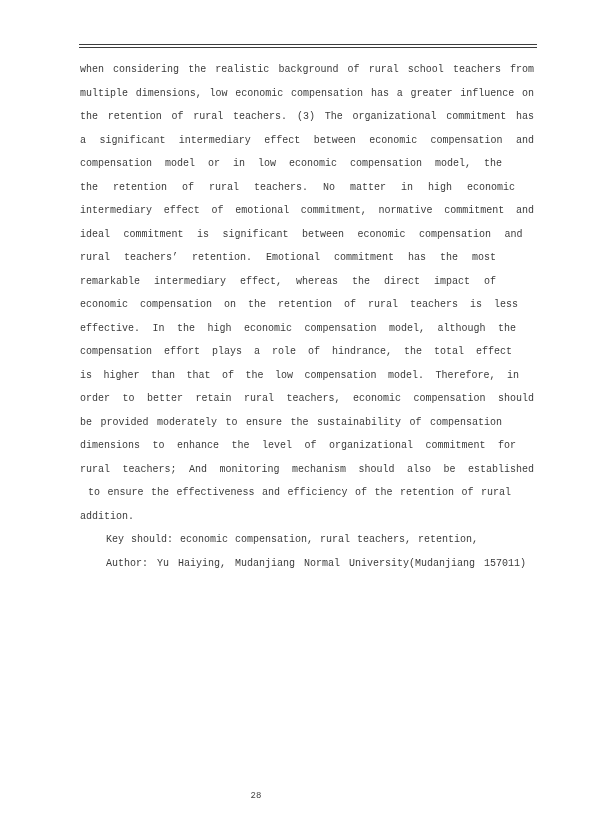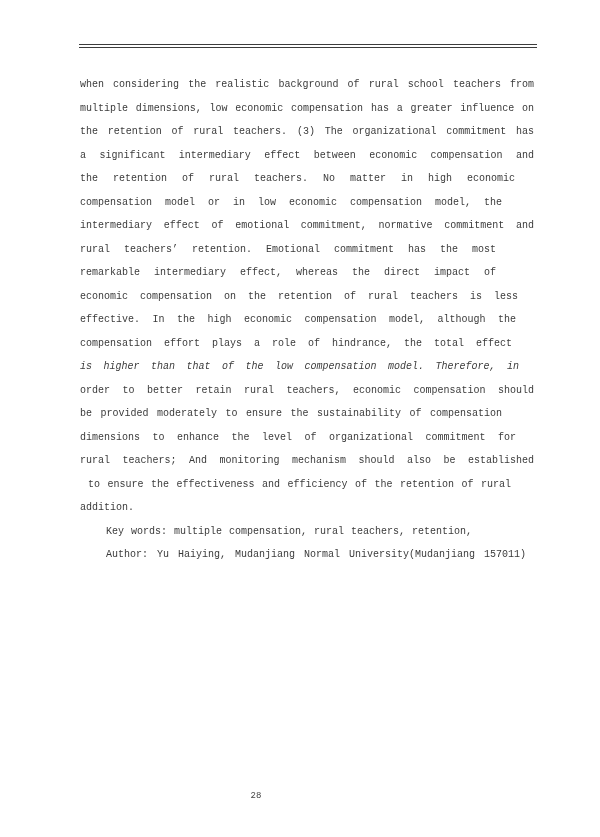--- a/index.html
+++ b/index.html
@@ -20,21 +20,21 @@
     left: 79px;
     top: 44px;
     width: 458px;
     height: 1.5px;
     border-top: 1.4px solid #3c3c3c;
     border-bottom: 1.4px solid #3c3c3c;
   }
   .body-text {
     position: absolute;
     left: 80px;
-    top: 73px;
+    top: 58px;
     width: 454px;
     font-size: 10px;
     line-height: 23.5px;
     color: #3b3b3b;
     text-align: left;
   }
   .line {
     white-space: normal;
   }
   .line.justify {
@@ -58,32 +58,33 @@
 </head>
 <body>
 
 <div class="page">
   <div class="double-rule"></div>
   <div class="body-text">
       <div class="line justify">when considering the realistic background of rural school teachers from</div>
       <div class="line justify">multiple dimensions, low economic compensation has a greater influence on</div>
       <div class="line justify">the retention of rural teachers. (3) The organizational commitment has</div>
       <div class="line justify">a significant intermediary effect between economic compensation and</div>
+      <div class="line" style="word-spacing: 7px;">compensation model or in low economic compensation model, the</div>
       <div class="line" style="word-spacing: 9px;">the retention of rural teachers. No matter in high economic</div>
-      <div class="line" style="word-spacing: 7px;">compensation model or in low economic compensation model, the</div>
       <div class="line justify">intermediary effect of emotional commitment, normative commitment and</div>
+      <div class="line" style="word-spacing: 7.5px;">ideal commitment is significant between economic compensation and</div>
       <div class="line" style="word-spacing: 8px;">rural teachers’ retention. Emotional commitment has the most</div>
       <div class="line" style="word-spacing: 8px;">remarkable intermediary effect, whereas the direct impact of</div>
       <div class="line" style="word-spacing: 6px;">economic compensation on the retention of rural teachers is less</div>
       <div class="line" style="word-spacing: 6.5px;">effective. In the high economic compensation model, although the</div>
       <div class="line" style="word-spacing: 6px;">compensation effort plays a role of hindrance, the total effect</div>
-      <div class="line" style="word-spacing: 5.5px; font-style: italic;">is higher than that of the low compensation model. Therefore, in</div>
+      <div class="line" style="word-spacing: 5.5px;">is higher than that of the low compensation model. Therefore, in</div>
       <div class="line justify">order to better retain rural teachers, economic compensation should</div>
       <div class="line" style="word-spacing: 2.5px;">be provided moderately to ensure the sustainability of compensation</div>
       <div class="line" style="word-spacing: 6.5px;">dimensions to enhance the level of organizational commitment for</div>
       <div class="line justify">rural teachers; And monitoring mechanism should also be established</div>
       <div class="line" style="word-spacing: 1.5px; margin-left: 8px;">to ensure the effectiveness and efficiency of the retention of rural</div>
       <div class="line">addition.</div>
-      <div class="line indent" style="word-spacing: 1px;">Key words: multiple compensation, rural teachers, retention,</div>
+      <div class="line indent" style="word-spacing: 1px;">Key should: economic compensation, rural teachers, retention,</div>
       <div class="line indent" style="word-spacing: 3px;">Author: Yu Haiying, Mudanjiang Normal University(Mudanjiang 157011)</div>
     </div>
   <div class="page-number">28</div>
 </div>
 
 </body></html>

